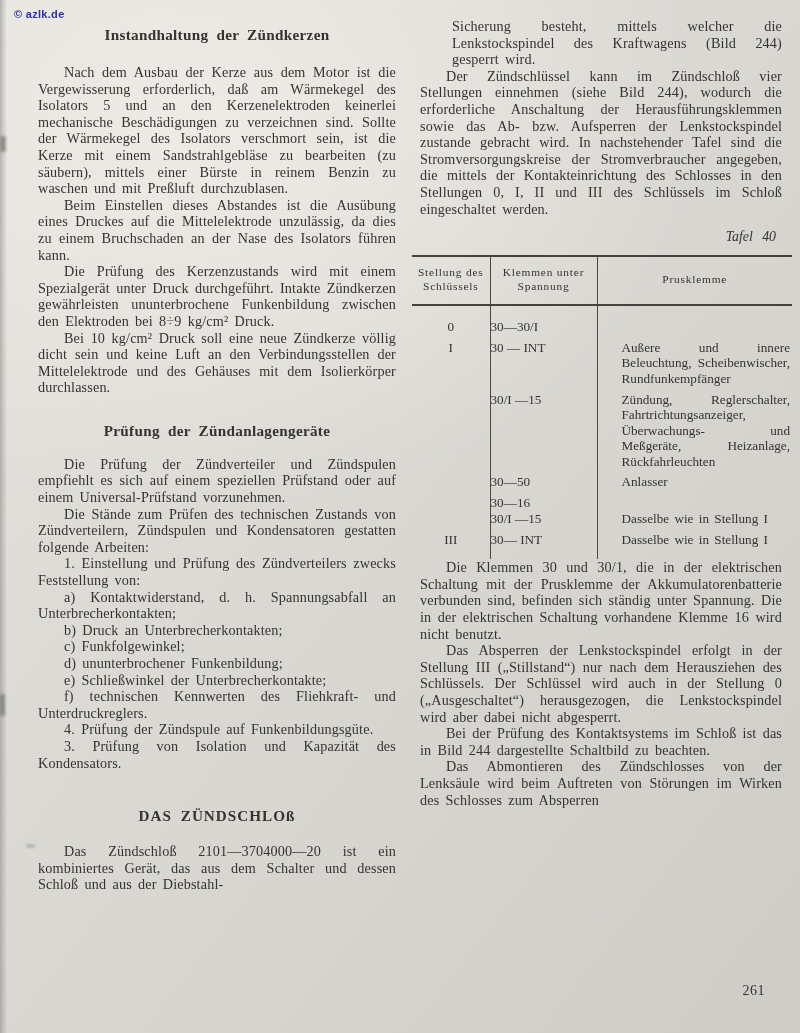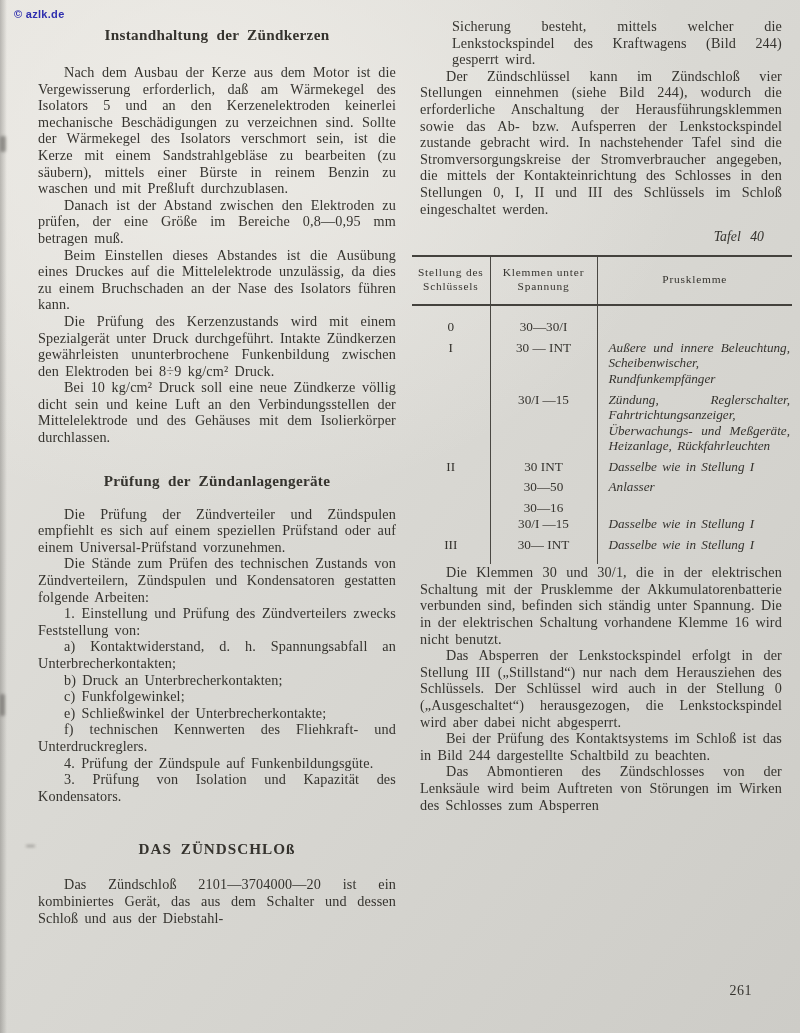--- a/index.html
+++ b/index.html
@@ -57,21 +57,21 @@
     text-align: justify;
     text-indent: 26px;
     word-spacing: 2.5px; letter-spacing: 0.15px;
     hyphens: auto;
   }
 
   .caption {
     font-style: italic;
     text-align: right;
     font-size: 13.8px;
-    margin: 12px 18px 10px 0;
+    margin: 12px 6px 10px 0;
     word-spacing: 6px;
   }
 
   table.tafel {
     border-collapse: collapse;
     width: 380px;
     margin-left: -8px;
     table-layout: fixed;
     border-top: 2px solid #44423d;
   }
@@ -88,60 +88,60 @@
     border-bottom: 2px solid #44423d;
     white-space: pre-line;
   }
   table.tafel td {
     font-size: 13.2px; line-height: 15.6px;
     vertical-align: top;
     padding: 2px 0 3px;
   }
   table.tafel .vline { border-right: 1px solid #4a4843; }
   table.tafel td.c-stellung { text-align: center; }
-  table.tafel td.c-klemmen  { text-align: center; white-space: pre-line; }
-  table.tafel td.c-strom    { text-align: justify; padding-left: 11px; padding-right: 2px; word-spacing: 2px; hyphens: auto; font-style: italic; }
+  table.tafel td.c-klemmen  { white-space: pre-line; }
+  table.tafel td.c-strom    { text-align: justify; padding-left: 24px; padding-right: 2px; word-spacing: 2px; hyphens: auto; }
   table.tafel tr.first-row td { padding-top: 13px; }
   table.tafel tr.last-row td  { padding-bottom: 12px; }
   table.tafel td.pad-down { padding-top: 18px; }
 
   .below-table { margin-top: 14px; }
 
   .page-number {
     position: absolute;
-    right: 48px; bottom: 34px;
+    right: 35px; bottom: 34px;
     font-size: 14px; letter-spacing: 0.5px;
   }
 </style>
 </head>
 <body>
 
 <div class="page">
   <div class="scan-edge"></div>
   <div class="smudge smudge-a"></div>
   <div class="smudge smudge-b"></div>
   <div class="smudge smudge-c"></div>
 
   <div class="watermark">© azlk.de</div>
 
   <div class="col col-left">
     <h2 class="heading h-top">Instandhaltung der Zündkerzen</h2>
     <p class="body">Nach dem Ausbau der Kerze aus dem Motor ist die Vergewisserung erforderlich, daß am Wärmekegel des Isolators 5 und an den Kerzenelektroden keinerlei mechanische Beschädigungen zu verzeichnen sind. Sollte der Wärmekegel des Isolators verschmort sein, ist die Kerze mit einem Sandstrahlgebläse zu bearbeiten (zu säubern), mittels einer Bürste in reinem Benzin zu waschen und mit Preßluft durchzublasen.</p>
-    <p class="body">Danach ist der Abstand zwischen den Elektroden zu prüfen, der eine Größe im Bereiche 0,8—0,95 mm betragen muß.</p>
     <p class="body">Beim Einstellen dieses Abstandes ist die Ausübung eines Druckes auf die Mittelelektrode unzulässig, da dies zu einem Bruchschaden an der Nase des Isolators führen kann.</p>
     <p class="body">Die Prüfung des Kerzenzustands wird mit einem Spezialgerät unter Druck durchgeführt. Intakte Zündkerzen gewährleisten ununterbrochene Funkenbildung zwischen den Elektroden bei 8÷9 kg/cm² Druck.</p>
     <p class="body">Bei 10 kg/cm² Druck soll eine neue Zündkerze völlig dicht sein und keine Luft an den Verbindungsstellen der Mittelelektrode und des Gehäuses mit dem Isolierkörper durchlassen.</p>
 
     <h2 class="heading h-mid">Prüfung der Zündanlagengeräte</h2>
     <p class="body">Die Prüfung der Zündverteiler und Zündspulen empfiehlt es sich auf einem speziellen Prüfstand oder auf einem Universal-Prüfstand vorzunehmen.</p>
     <p class="body">Die Stände zum Prüfen des technischen Zustands von Zündverteilern, Zündspulen und Kondensatoren gestatten folgende Arbeiten:</p>
     <p class="body">1. Einstellung und Prüfung des Zündverteilers zwecks Feststellung von:</p>
     <p class="body">a) Kontaktwiderstand, d. h. Spannungsabfall an Unterbrecherkontakten;</p>
     <p class="body">b) Druck an Unterbrecherkontakten;</p>
     <p class="body">c) Funkfolgewinkel;</p>
+    <p class="body">d) ununterbrochener Funkenbildung;</p>
     <p class="body">e) Schließwinkel der Unterbrecherkontakte;</p>
     <p class="body">f) technischen Kennwerten des Fliehkraft- und Unterdruckreglers.</p>
     <p class="body">4. Prüfung der Zündspule auf Funkenbildungsgüte.</p>
     <p class="body">3. Prüfung von Isolation und Kapazität des Kondensators.</p>
 
     <h2 class="heading h-caps">DAS ZÜNDSCHLOß</h2>
     <p class="body">Das Zündschloß 2101—3704000—20 ist ein kombiniertes Gerät, das aus dem Schalter und dessen Schloß und aus der Diebstahl-</p>
   </div>
 
   <div class="col col-right">
@@ -175,25 +175,20 @@
           <td class="c-stellung vline">I</td>
           <td class="c-klemmen vline">30 — INT</td>
           <td class="c-strom">Außere und innere Beleuchtung, Scheibenwischer, Rundfunkempfänger</td>
         </tr>
         <tr>
           <td class="c-stellung vline"></td>
           <td class="c-klemmen vline">30/I —15</td>
           <td class="c-strom">Zündung, Reglerschalter, Fahrtrichtungsanzeiger, Überwachungs- und Meßgeräte, Heizanlage, Rückfahrleuchten</td>
         </tr>
         <tr>
-          <td class="c-stellung vline">II</td>
-          <td class="c-klemmen vline">30 INT</td>
-          <td class="c-strom">Dasselbe wie in Stellung I</td>
-        </tr>
-        <tr>
           <td class="c-stellung vline"></td>
           <td class="c-klemmen vline">30—50</td>
           <td class="c-strom">Anlasser</td>
         </tr>
         <tr>
           <td class="c-stellung vline"></td>
           <td class="c-klemmen vline">30—16
 30/I —15</td>
           <td class="c-strom pad-down">Dasselbe wie in Stellung I</td>
         </tr>

